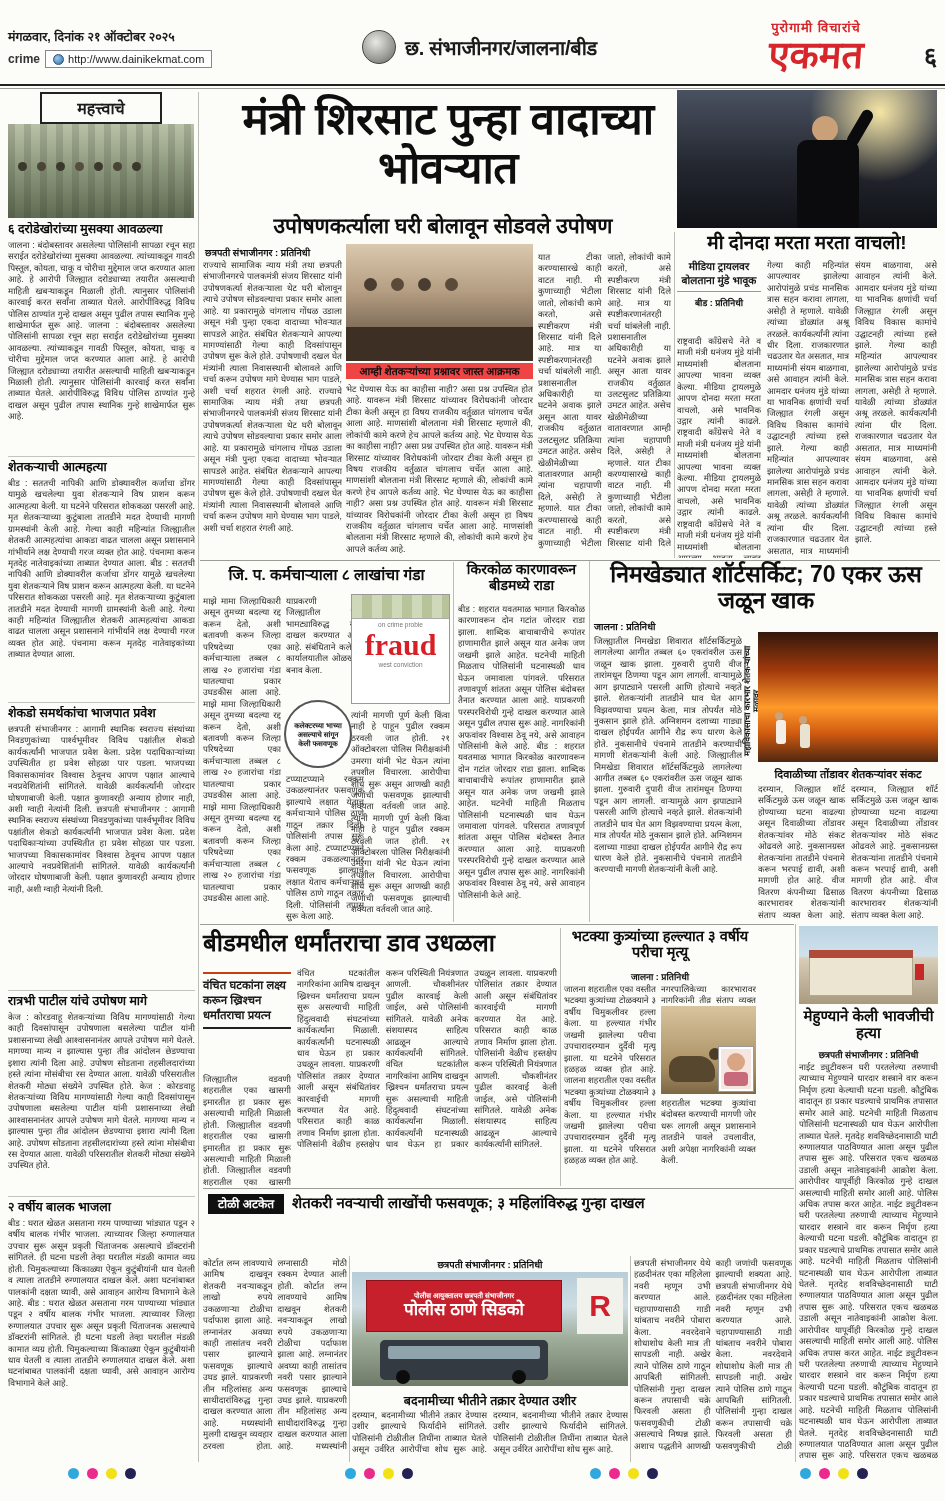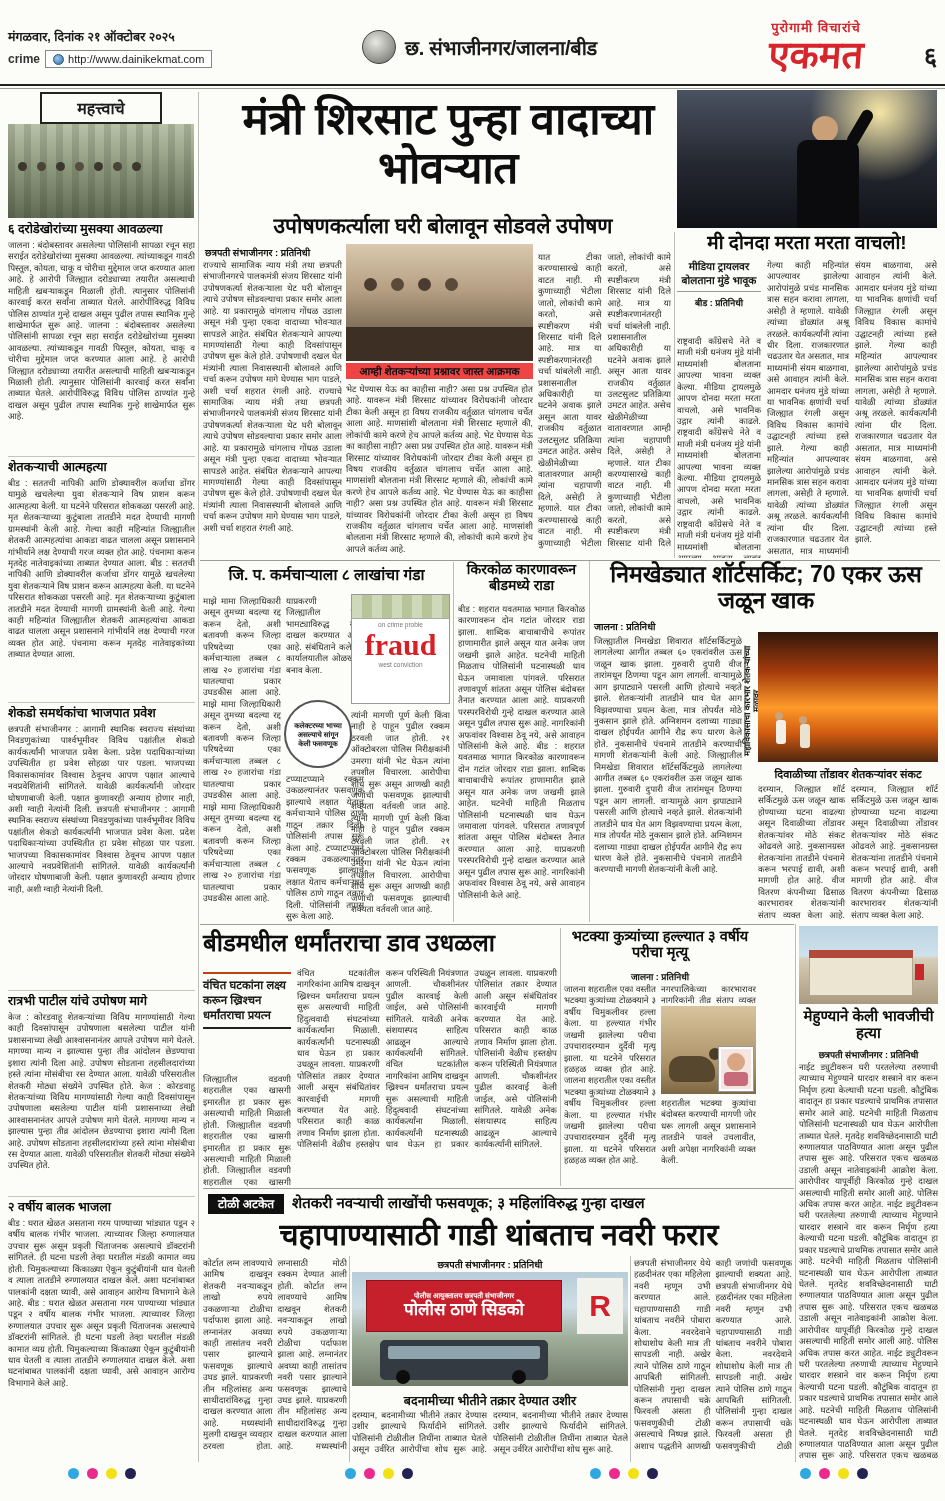--- a/index.html
+++ b/index.html
@@ -169,21 +169,20 @@
     <div style="position:absolute;left:10px;top:24px;width:104px;height:46px;background:#ece5d2;border:1px solid #b3a78e"></div>
     <div style="position:absolute;left:10px;top:24px;width:104px;height:8px;background:#b24a3a"></div>
     <div style="position:absolute;right:14px;top:38px;width:9px;height:16px;background:#c62828"></div>
   </div>
   <div class="abs hl center" style="left:799px;top:1008px;width:139px;font-size:15px">मेहुण्याने केली भावजीची हत्या</div>
   <div class="abs bl center" style="left:799px;top:1048px;width:139px;font-size:9px">छत्रपती संभाजीनगर : प्रतिनिधी</div>
   <div class="abs bt" style="left:799px;top:1062px;width:139px;height:398px">नाईट ड्युटीवरून घरी परतलेल्या तरुणाची त्याच्याच मेहुण्याने धारदार शस्त्राने वार करून निर्घृण हत्या केल्याची घटना घडली. कौटुंबिक वादातून हा प्रकार घडल्याचे प्राथमिक तपासात समोर आले आहे. घटनेची माहिती मिळताच पोलिसांनी घटनास्थळी धाव घेऊन आरोपीला ताब्यात घेतले. मृतदेह शवविच्छेदनासाठी घाटी रुग्णालयात पाठविण्यात आला असून पुढील तपास सुरू आहे. परिसरात एकच खळबळ उडाली असून नातेवाइकांनी आक्रोश केला. आरोपीवर यापूर्वीही किरकोळ गुन्हे दाखल असल्याची माहिती समोर आली आहे. पोलिस अधिक तपास करत आहेत. नाईट ड्युटीवरून घरी परतलेल्या तरुणाची त्याच्याच मेहुण्याने धारदार शस्त्राने वार करून निर्घृण हत्या केल्याची घटना घडली. कौटुंबिक वादातून हा प्रकार घडल्याचे प्राथमिक तपासात समोर आले आहे. घटनेची माहिती मिळताच पोलिसांनी घटनास्थळी धाव घेऊन आरोपीला ताब्यात घेतले. मृतदेह शवविच्छेदनासाठी घाटी रुग्णालयात पाठविण्यात आला असून पुढील तपास सुरू आहे. परिसरात एकच खळबळ उडाली असून नातेवाइकांनी आक्रोश केला. आरोपीवर यापूर्वीही किरकोळ गुन्हे दाखल असल्याची माहिती समोर आली आहे. पोलिस अधिक तपास करत आहेत. नाईट ड्युटीवरून घरी परतलेल्या तरुणाची त्याच्याच मेहुण्याने धारदार शस्त्राने वार करून निर्घृण हत्या केल्याची घटना घडली. कौटुंबिक वादातून हा प्रकार घडल्याचे प्राथमिक तपासात समोर आले आहे. घटनेची माहिती मिळताच पोलिसांनी घटनास्थळी धाव घेऊन आरोपीला ताब्यात घेतले. मृतदेह शवविच्छेदनासाठी घाटी रुग्णालयात पाठविण्यात आला असून पुढील तपास सुरू आहे. परिसरात एकच खळबळ उडाली असून नातेवाइकांनी आक्रोश केला. आरोपीवर यापूर्वीही किरकोळ गुन्हे दाखल असल्याची माहिती समोर आली आहे. पोलिस अधिक तपास करत आहेत.</div>
 
   <div class="abs kickbox" style="left:208px;top:1194px;width:76px;height:20px;font-size:12px;line-height:20px">टोळी अटकेत</div>
   <div class="abs hl" style="left:292px;top:1195px;width:504px;font-size:15px">शेतकरी नवऱ्याची लाखोंची फसवणूक; ३ महिलांविरुद्ध गुन्हा दाखल</div>
-  <div class="abs hl center" style="left:203px;top:1218px;width:592px;font-size:30px">चहापाण्यासाठी गाडी थांबताच नवरी फरार</div>
   <div class="abs bl center" style="left:352px;top:1258px;width:276px">छत्रपती संभाजीनगर : प्रतिनिधी</div>
   <div class="abs bt" style="left:203px;top:1258px;width:144px;height:204px;column-count:2;column-gap:5px">कोर्टात लग्न लावण्याचे आमिष दाखवून शेतकरी नवऱ्याकडून लाखो रुपये उकळणाऱ्या टोळीचा पर्दाफाश झाला आहे. लग्नानंतर अवघ्या काही तासांतच नवरी पसार झाल्याने फसवणूक झाल्याचे उघड झाले. याप्रकरणी तीन महिलांसह अन्य साथीदारांविरुद्ध गुन्हा दाखल करण्यात आला आहे. मध्यस्थांनी मुलगी दाखवून व्यवहार ठरवला होता. लग्नासाठी मोठी रक्कम देण्यात आली होती. कोर्टात लग्न लावण्याचे आमिष दाखवून शेतकरी नवऱ्याकडून लाखो रुपये उकळणाऱ्या टोळीचा पर्दाफाश झाला आहे. लग्नानंतर अवघ्या काही तासांतच नवरी पसार झाल्याने फसवणूक झाल्याचे उघड झाले. याप्रकरणी तीन महिलांसह अन्य साथीदारांविरुद्ध गुन्हा दाखल करण्यात आला आहे. मध्यस्थांनी मुलगी दाखवून व्यवहार ठरवला होता. लग्नासाठी मोठी रक्कम देण्यात आली होती.</div>
   <div class="photo" style="left:352px;top:1272px;width:276px;height:114px;background:linear-gradient(180deg,#b7cdd8 0%,#cfdde4 30%,#9fae9a 58%,#6f7a68 100%)">
     <div style="position:absolute;left:14px;top:8px;width:196px;height:52px;background:#c6202c;display:flex;flex-direction:column;justify-content:center;text-align:center;border:1px solid #8e1018">
       <div style="color:#fff;font-size:7px;font-weight:700">पोलीस आयुक्तालय छत्रपती संभाजीनगर</div>
       <div style="color:#fff;font-size:17px;font-weight:800;line-height:1.2">पोलीस ठाणे सिडको</div>
     </div>
     <div style="position:absolute;right:5px;top:6px;width:46px;height:56px;background:#f2f2ec;display:flex;align-items:center;justify-content:center;font-size:30px;font-weight:800;color:#d0202a">R</div>
     <div style="position:absolute;left:28px;bottom:6px;width:168px;height:40px;background:#343a42;border-radius:5px">
       <div style="position:absolute;left:8px;top:6px;right:8px;height:13px;background:#8fa3ad;border-radius:2px"></div>

